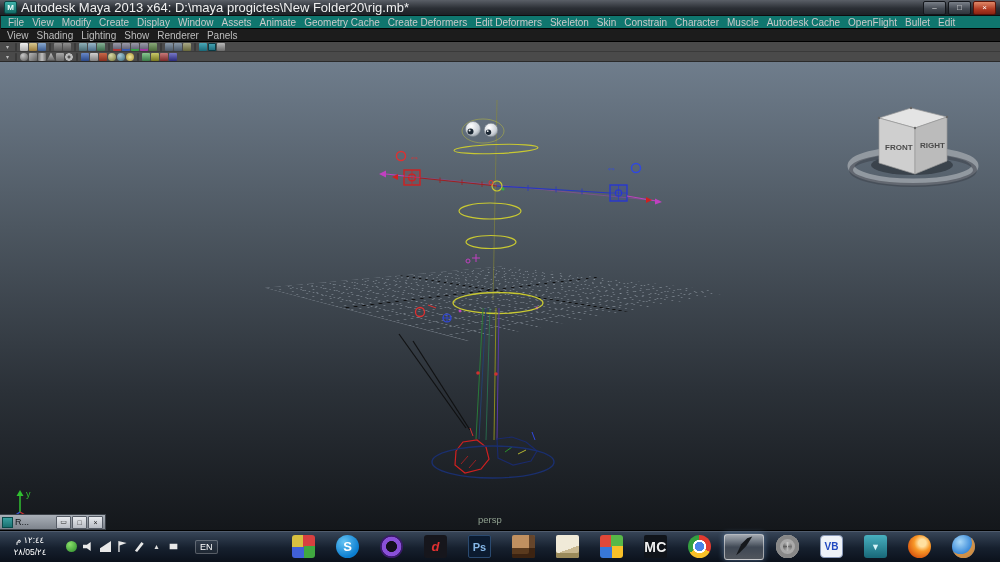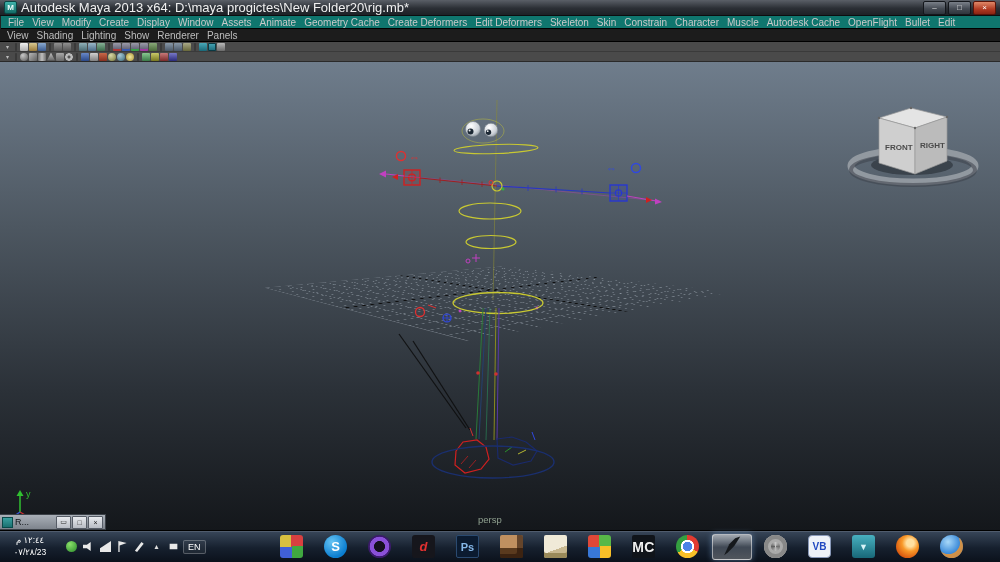--- a/index.html
+++ b/index.html
@@ -53,21 +53,21 @@
   .mini-btn{width:13px;height:11px;background:linear-gradient(#e8eaee,#b8bcc4);border:1px solid #565c66;font-size:7px;
     display:flex;align-items:center;justify-content:center;color:#222;border-radius:1px;}
 
   
   .taskbar{position:absolute;left:0;top:530px;width:100%;height:32px;box-sizing:border-box;display:flex;align-items:center;
     padding-left:2px;background:linear-gradient(180deg,#39475a,#16202e 55%,#0b111b);border-top:1px solid #000;
     box-shadow:inset 0 1px 0 rgba(255,255,255,.12);}
   .clock{width:56px;text-align:center;color:#fff;font-size:8.5px;line-height:1.3;flex:0 0 auto;direction:rtl;}
   .tray{display:flex;align-items:center;gap:6px;margin-left:8px;}
   .tray-ico{width:11px;height:11px;display:flex;align-items:center;justify-content:center;font-size:8px;color:#ddd;flex:0 0 auto;}
-  .lang{margin-left:4px;color:#fff;font-size:9px;padding:1px 4px;border:1px solid rgba(255,255,255,.25);border-radius:2px;
+  .lang{margin-left:16px;color:#fff;font-size:9px;padding:1px 4px;border:1px solid rgba(255,255,255,.25);border-radius:2px;
     background:rgba(255,255,255,.06);}
   .apps{display:flex;align-items:center;margin-left:64px;}
   .task-app{width:40px;height:26px;margin:0 2px;border-radius:3px;display:flex;align-items:center;justify-content:center;box-sizing:border-box;}
   .task-ico{width:23px;height:23px;display:flex;align-items:center;justify-content:center;font-weight:bold;font-size:12px;color:#fff;box-sizing:border-box;}
 </style>
 </head>
 <body>
 
 <div class="screen">
 
@@ -336,21 +336,21 @@
       <span class="mini-btn">▭</span>
           <span class="mini-btn">□</span>
           <span class="mini-btn">×</span>
         </span>
     </div>
   </div>
 
   <div class="taskbar">
     <div class="clock">
       <div>١٢:٤٤ م</div>
-      <div>23/٠٧/٢٨</div>
+      <div>٢٤/05/٢٨</div>
     </div>
     <div class="tray">
 
     <div class="tray-ico" style="background:radial-gradient(circle at 35% 30%,#8ae06a,#2a8a2a);border-radius:50%"></div>
         <div class="tray-ico" style="background:#e8e8e8;clip-path:polygon(0 35%,35% 35%,70% 8%,70% 92%,35% 65%,0 65%)"></div>
         <div class="tray-ico" style="background:#e8e8e8;clip-path:polygon(0 100%,0 65%,100% 0,100% 100%)"></div>
         <div class="tray-ico" style="background:#e8e8e8;clip-path:polygon(12% 0,88% 18%,24% 42%,24% 100%,12% 100%)"></div>
         <div class="tray-ico" style="background:#e8e8e8;clip-path:polygon(8% 88%,68% 10%,88% 26%,28% 100%)"></div>
         <div class="tray-ico" style="background:none;color:#ddd">▴</div>
         <div class="tray-ico" style="background:#e8e8e8;clip-path:polygon(15% 25%,85% 25%,85% 75%,15% 75%)"></div>

